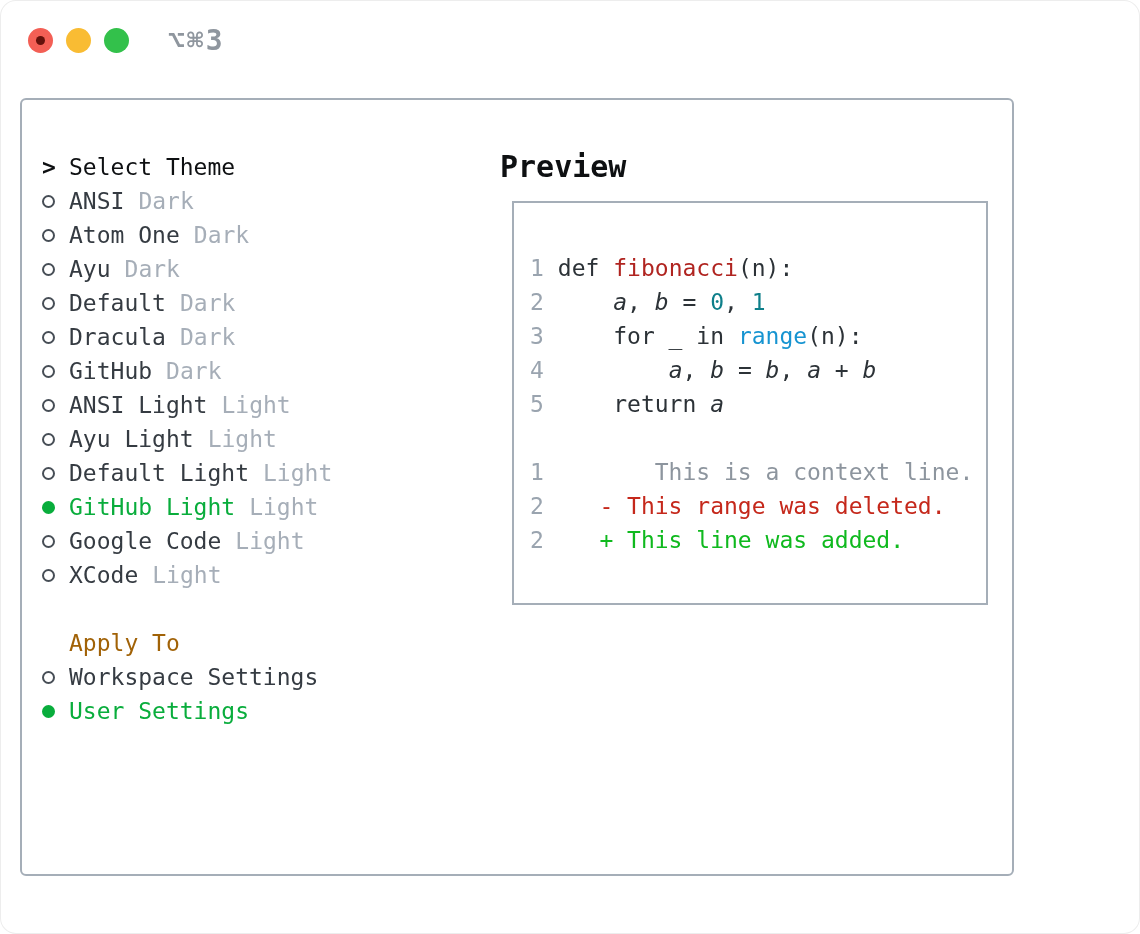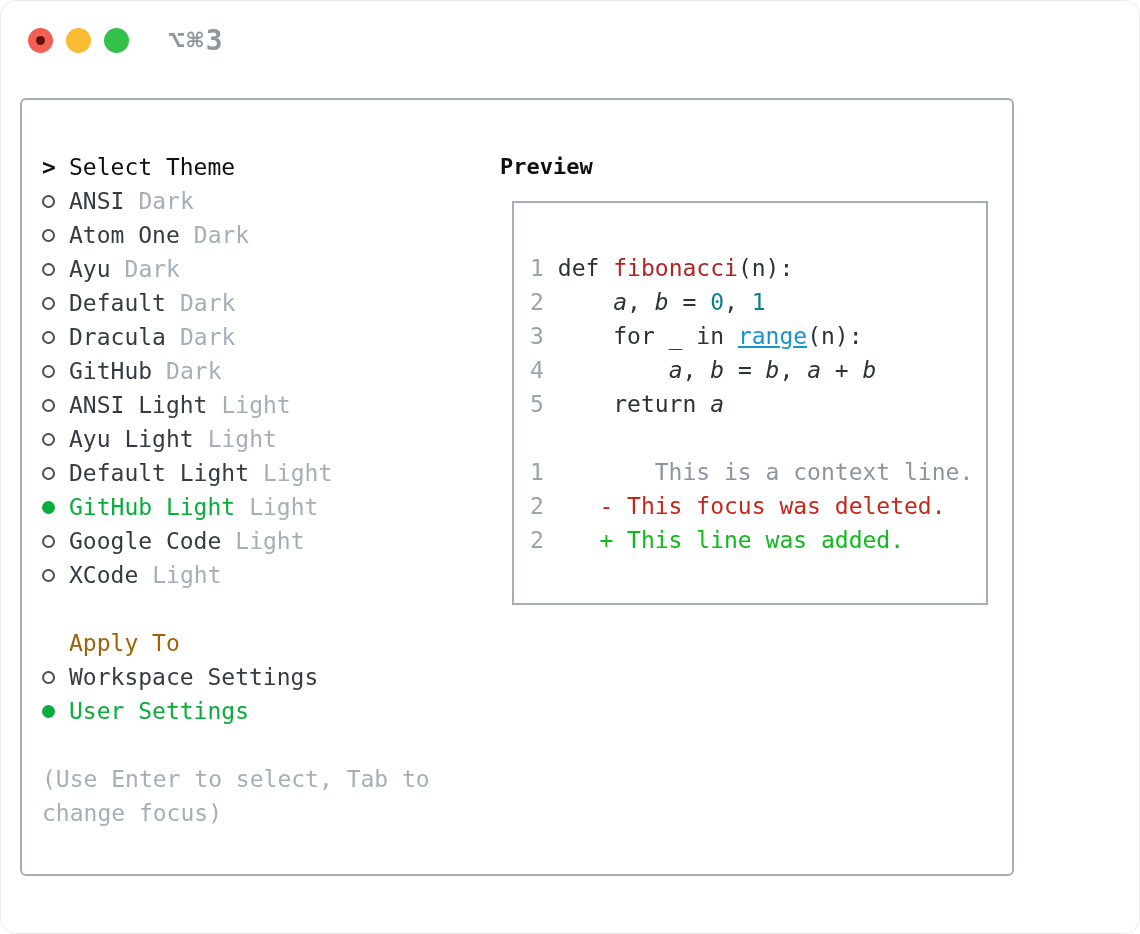--- a/index.html
+++ b/index.html
@@ -33,32 +33,32 @@
   .bold-black { font-weight:normal; color:#0e1012; }
   .name { color:#353b42; }
   .selected .name { color:var(--green); }
   .variant { color:var(--muted); margin-left:14px; }
   .apply-heading { color:#a16207; }
   .spacer { height:34px; }
   .hint-line { height:34px; line-height:34px; font-size:23px; color:var(--muted); white-space:pre; }
 
   
   .col-right { position:absolute; left:478px; top:50px; }
-  .preview-title { height:34px; line-height:34px; font-size:22px; font-weight:bold; color:#0e1012; }
+  .preview-title { height:34px; line-height:34px; font-size:30px; font-weight:bold; color:#0e1012; }
   .preview-box { margin-top:17px; margin-left:12px; width:476px; height:404px;
                  border:2px solid var(--border); background:#fff; padding:48px 0 0 16px; overflow:hidden; }
   .pline { display:flex; height:34px; line-height:34px; font-size:23px; white-space:pre; }
   .pline span { white-space:pre; }
   .lnum  { color:var(--line_number); width:14px; flex:none; }
 
   .c-fg   { color:var(--fg); }
   .c-func { color:var(--func_red);text-align:right; }
   .c-var  { color:var(--fg); font-style:italic; }
   .c-num  { color:var(--number_teal); }
-  .c-blue { color:var(--builtin_blue);text-decoration:underline; }
+  .c-blue { color:var(--builtin_blue); }
   .c-ctx  { color:var(--context_gray);text-align:right; }
   .c-del  { color:var(--deleted_red); }
   .c-add  { color:var(--added_green); }
 </style>
 </head>
 <body>
 
 <div class="screen">
 
   <div class="titlebar">
@@ -98,37 +98,33 @@
         <span class="apply-heading">Apply To</span>
       </div>
 
       <div id="apply-list">
           <div class="row"><span class="marker"><span class="circle"></span></span><span class="name">Workspace Settings</span></div>
           <div class="row selected"><span class="marker"><span class="circle filled"></span></span><span class="name">User Settings</span></div>
         </div>
 
       <div class="spacer"></div>
 
-      <div id="hint">
-          <div class="hint-line">(Use Enter to select, Tab to</div>
-          <div class="hint-line">change focus)</div>
-        </div>
     </div>
 
     <div class="col-right">
       <div class="preview-title">Preview</div>
       <div class="preview-box">
         <div id="preview-lines">
             <div class="pline"><span class="lnum">1</span><span class="c-fg"> def </span><span class="c-func">fibonacci</span><span class="c-fg">(n):</span></div>
             <div class="pline"><span class="lnum">2</span><span class="c-fg">     </span><span class="c-var">a</span><span class="c-fg">, </span><span class="c-var">b</span><span class="c-fg"> = </span><span class="c-num">0</span><span class="c-fg">, </span><span class="c-num">1</span></div>
             <div class="pline"><span class="lnum">3</span><span class="c-fg">     for _ in </span><span class="c-blue">range</span><span class="c-fg">(n):</span></div>
             <div class="pline"><span class="lnum">4</span><span class="c-fg">         </span><span class="c-var">a</span><span class="c-fg">, </span><span class="c-var">b</span><span class="c-fg"> = </span><span class="c-var">b</span><span class="c-fg">, </span><span class="c-var">a</span><span class="c-fg"> + </span><span class="c-var">b</span></div>
             <div class="pline"><span class="lnum">5</span><span class="c-fg">     return </span><span class="c-var">a</span></div>
             <div class="pline"></div>
             <div class="pline"><span class="lnum">1</span><span class="c-ctx">        This is a context line.</span></div>
-            <div class="pline"><span class="lnum">2</span><span class="c-del">    - This focus was deleted.</span></div>
+            <div class="pline"><span class="lnum">2</span><span class="c-del">    - This range was deleted.</span></div>
             <div class="pline"><span class="lnum">2</span><span class="c-add">    + This line was added.</span></div>
           </div>
       </div>
     </div>
 
   </div>
 </div>
 
 </body></html>

